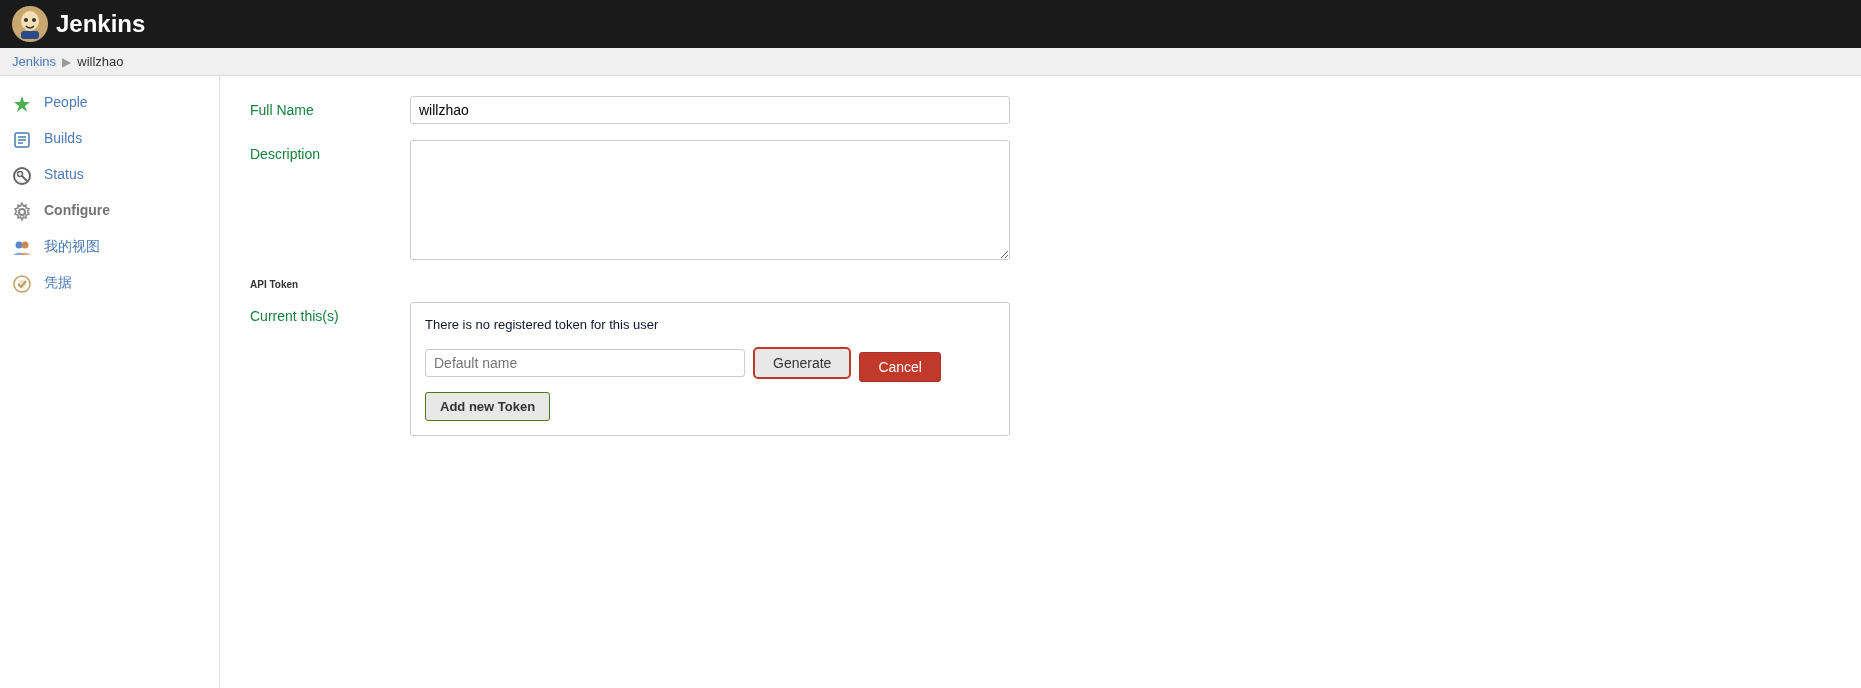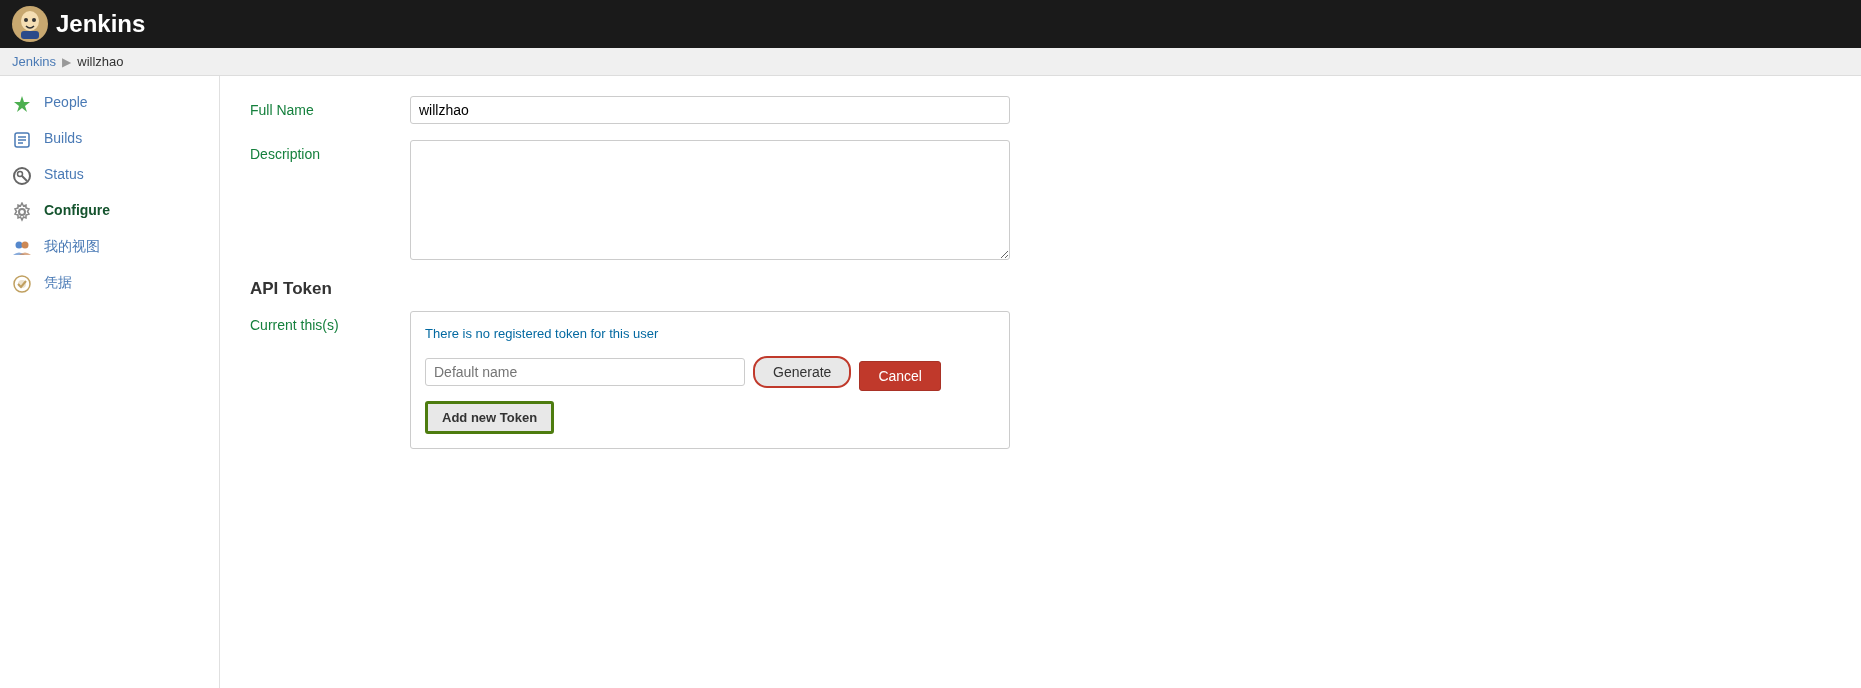--- a/index.html
+++ b/index.html
@@ -75,21 +75,21 @@
       display: flex;
       align-items: flex-start;
       gap: 12px;
       padding: 8px 12px;
       cursor: pointer;
       color: #4a7ab5;
       font-size: 14px;
       text-decoration: none;
     }
     .sidebar-item.active {
-      color: #14532d;
+      color: #737373;
       font-weight: bold;
     }
     .sidebar-icon {
       width: 20px;
       height: 20px;
       display: inline-flex;
       align-items: center;
       justify-content: center;
       flex-shrink: 0;
     }
@@ -137,36 +137,36 @@
       height: 120px;
       padding: 5px 8px;
       border: 1px solid #ccc;
       border-radius: 3px;
       font-size: 14px;
       resize: vertical;
     }
 
     
     .api-token-title {
-      font-size: 17px;
+      font-size: 10px;
       font-weight: bold;
       margin-bottom: 12px;
       color: #333;
     }
 
     .token-box {
       border: 1px solid #ccc;
       border-radius: 3px;
       padding: 14px;
       max-width: 850px;
       background: white;
     }
 
     .token-no-token {
-      color: #0369a1;
+      color: #0f172a;
       margin-bottom: 12px;
       font-size: 13px;
     }
 
     .token-input-row {
       display: flex;
       align-items: center;
       gap: 8px;
       margin-bottom: 10px;
     }
@@ -178,21 +178,21 @@
       border: 1px solid #ccc;
       border-radius: 3px;
       font-size: 14px;
       color: #3b82f6;
     }
 
     .btn-generate {
       padding: 6px 18px;
       background: #e8e8e8;
       border: 2px solid #c0392b;
-      border-radius: 14px;
+      border-radius: 5px;
       cursor: pointer;
       font-size: 14px;
       color: #333;
       font-weight: normal;
     }
 
     .btn-cancel {
       padding: 6px 18px;
       background: #c0392b;
       border: 1px solid #a93226;
@@ -200,21 +200,21 @@
       cursor: pointer;
       font-size: 14px;
       color: white;
       font-weight: normal;
       margin-top: 8px;
     }
 
     .btn-add-token {
       padding: 6px 14px;
       background: #e8e8e8;
-      border: 3px solid #4d7c0f;
+      border: 1px solid #4d7c0f;
       border-radius: 3px;
       cursor: pointer;
       font-size: 13px;
       color: #333;
       font-weight: bold;
     }
 
     
     .icon-people { color: #4caf50; font-size: 16px; }
   </style>

